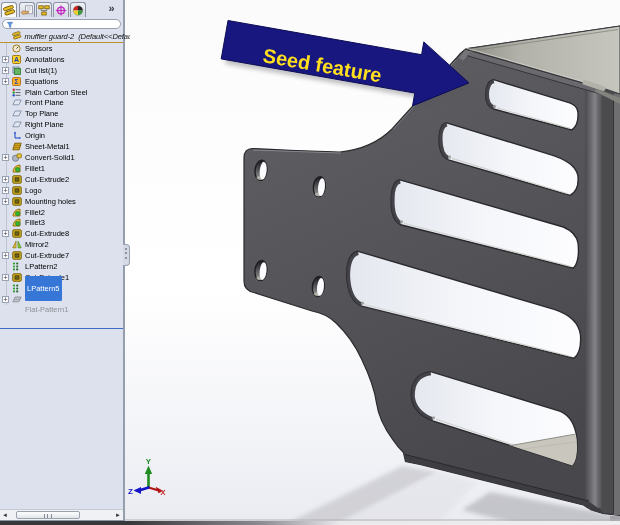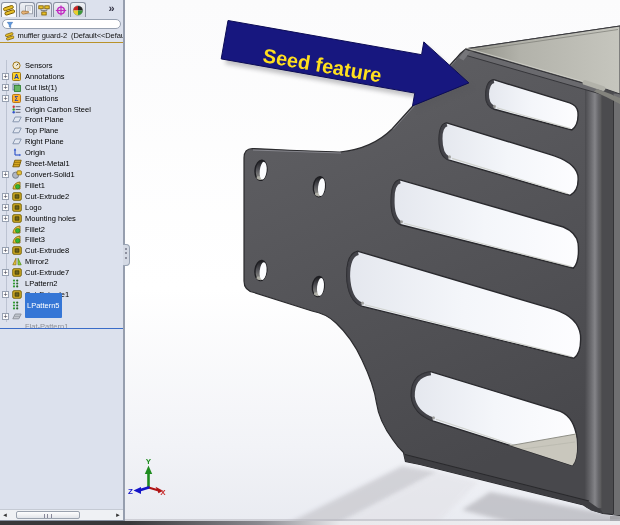--- a/index.html
+++ b/index.html
@@ -4,24 +4,24 @@
 html,body { width:620px; height:525px; overflow:hidden; font-family:"Liberation Sans",sans-serif; background:#fff; }
 #stage { position:relative; width:620px; height:525px; }
 #vp { position:absolute; left:123px; top:0; width:497px; height:525px; }
 #panel { position:absolute; left:0; top:0; width:125px; height:520px; background:#dce1ed; border-right:2px solid #969eae; }
 #tabs { position:absolute; left:0; top:2px; height:15px; width:125px; display:flex; }
 .tab { width:16px; height:15px; margin-left:1.3px; border:1px solid #8a92a2; border-bottom:none; border-radius:3px 3px 0 0; background:linear-gradient(#eef0f4,#d2d7e2); display:flex; align-items:center; justify-content:center; }
 .tab.active { background:#f8f9fb; }
 .chev { font-size:11px; color:#334; margin-left:22px; margin-top:0px; font-weight:bold; }
 #filter { position:absolute; left:2px; top:19px; width:119px; height:10px; background:#fff; border:1px solid #96a0b0; border-radius:5px; }
 #filter svg { position:absolute; left:3px; top:1px; }
-#pname { position:absolute; left:2px; top:31px; width:121px; height:10px; display:flex; align-items:flex-start; white-space:nowrap; overflow:hidden; font-size:7.5px; color:#111; letter-spacing:-0.08px; }
+#pname { position:absolute; left:9px; top:31px; width:121px; height:10px; display:flex; align-items:flex-end; white-space:nowrap; overflow:hidden; font-size:7.5px; color:#111; letter-spacing:-0.08px;font-style:italic; }
 #pname .ticon { margin-right:2px; transform:scale(0.85); transform-origin:left center; }
 #goldline { position:absolute; left:0; top:41.5px; width:123px; height:1.5px; background:#b8922a; }
-#tree { position:absolute; left:0; top:60px; width:123px; background:linear-gradient(90deg,transparent 5.5px,rgba(130,140,160,0.35) 5.5px,rgba(130,140,160,0.35) 6.5px,transparent 6.5px); background-size:100% 100%; background-repeat:no-repeat; background-position:0 0; }
+#tree { position:absolute; left:0; top:43px; width:123px; background:linear-gradient(90deg,transparent 5.5px,rgba(130,140,160,0.35) 5.5px,rgba(130,140,160,0.35) 6.5px,transparent 6.5px); background-size:100% 100%; background-repeat:no-repeat; background-position:0 0; }
 .trow { height:10.92px; display:flex; align-items:center; font-size:7.5px; color:#000; white-space:nowrap; }
 .pb { width:7px; height:7px; margin-left:2px; border:1px solid #97a1b1; background:#fdfdfd; font-size:7px; line-height:5px; text-align:center; color:#334; flex:none; }
 .pbe { width:7px; margin-left:2px; flex:none; }
 .ticon { width:11px; margin-left:2.5px; margin-right:2.5px; flex:none; display:flex; align-items:center; }
 .lbl-sel { background:#3576d6; color:#fff; padding:8px 2px; border-radius:1px; }
 .lbl-gray { color:#8e9097;margin-top:20px; }
 #rollback { position:absolute; left:0; top:327.7px; width:123px; height:1.6px; background:#3a6cc8; }
 #splitter { position:absolute; left:123px; top:244px; width:7px; height:22px; background:#d4d9e4; border:1px solid #98a2b2; border-left:none; border-radius:0 4px 4px 0; }
 #splitter i { display:block; width:2px; height:2px; background:#778; border-radius:1px; margin:2.5px auto 0; }
 #hscroll { position:absolute; left:0px; top:509px; width:123px; height:10.5px; background:#eff1f4; border-top:1px solid #c5cad4; }
@@ -295,21 +295,21 @@
           <span class="ticon">
             <svg width="9" height="9" viewBox="0 0 9 9">
               <circle cx="1.7" cy="1.7" r="1.2" fill="#cc3333"></circle>
               <circle cx="1.7" cy="4.5" r="1.2" fill="#33a033"></circle>
               <circle cx="1.7" cy="7.3" r="1.2" fill="#3355cc"></circle>
               <line x1="3.6" y1="1.7" x2="8.5" y2="1.7" stroke="#667" stroke-width="1"></line>
               <line x1="3.6" y1="4.5" x2="8.5" y2="4.5" stroke="#667" stroke-width="1"></line>
               <line x1="3.6" y1="7.3" x2="8.5" y2="7.3" stroke="#667" stroke-width="1"></line>
             </svg>
           </span>
-          <span>Origin Carbon Steel</span>
+          <span>Plain Carbon Steel</span>
         </div>
 <div class="trow">
           <span class="pbe"></span>
           <span class="ticon">
             <svg width="10" height="9" viewBox="0 0 10 9">
               <path d="M0.8,6.8 L3.2,2 L9.2,2 L6.8,6.8 Z" fill="#e8edf6" fill-opacity="0.5" stroke="#8090a8" stroke-width="0.9"></path>
             </svg>
           </span>
           <span>Front Plane</span>
         </div>

